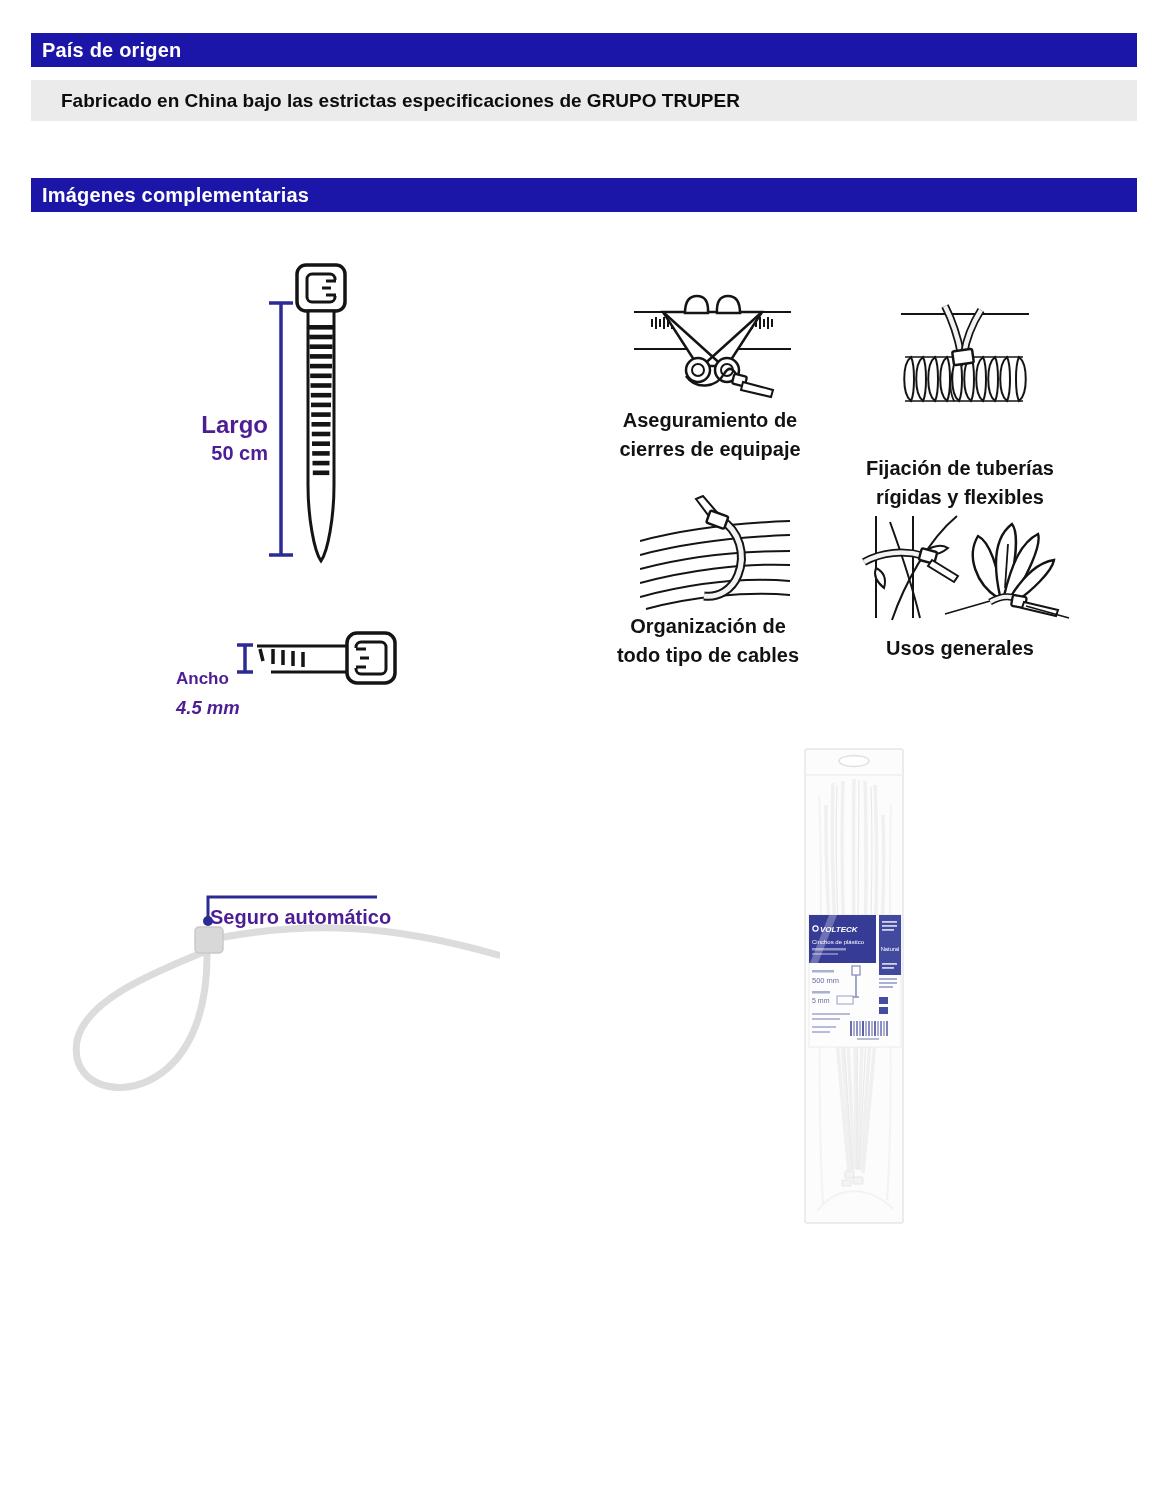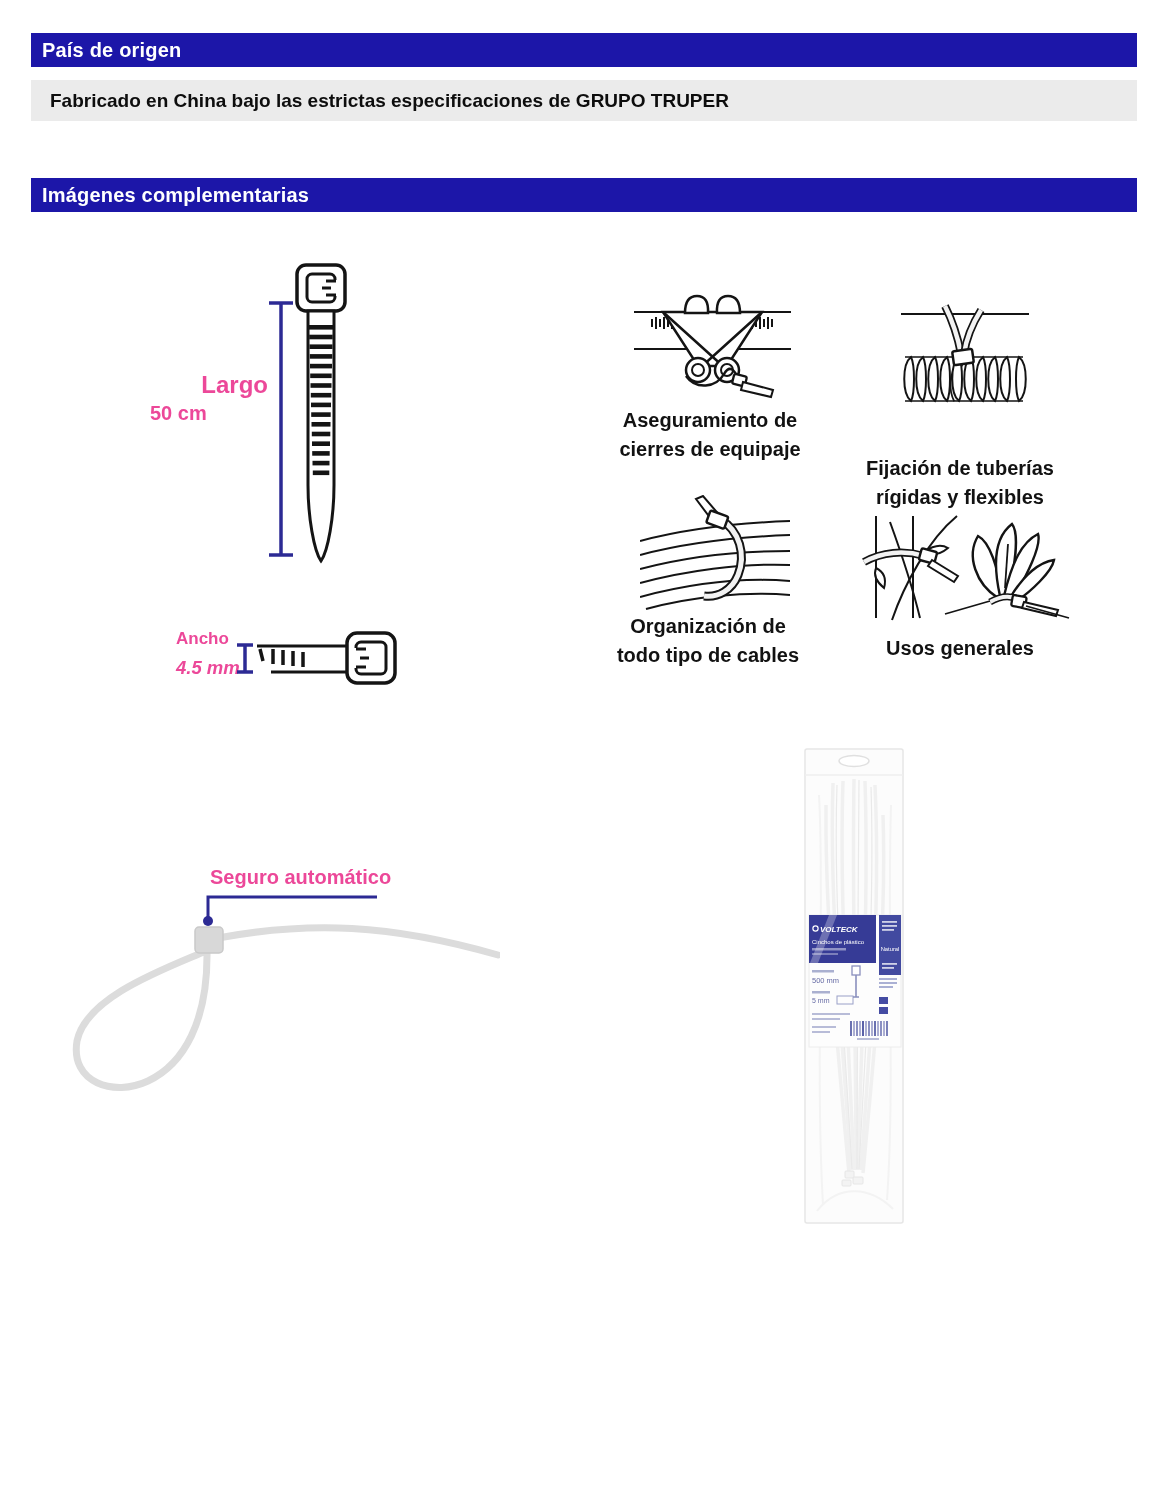--- a/index.html
+++ b/index.html
@@ -9,23 +9,23 @@
   }
   .abs{position:absolute;}
   .hdr-bar{
     left:31px;width:1106px;height:34px;background:#1c16a8;color:#ffffff;
     display:flex;align-items:center;font-weight:bold;font-size:20px;
     padding-left:11px;box-sizing:border-box;letter-spacing:.2px;
   }
   .origin-bar{
     left:31px;top:80px;width:1106px;height:41px;background:#ebebeb;
     display:flex;align-items:center;font-weight:bold;font-size:19px;color:#0d0d0d;
-    padding-left:19px;box-sizing:border-box;
+    padding-left:30px;box-sizing:border-box;
   }
-  .dim-label{font-weight:bold;color:#ec4899;line-height:1.1;}
+  .dim-label{font-weight:bold;color:#4c1d95;line-height:1.1;margin-top:40px;}
   .caption{
     text-align:center;font-weight:bold;font-size:20px;line-height:29px;color:#121212;
     width:210px;
   }
   svg{display:block;}
   .ink{stroke:#141414;fill:none;}
   text{font-family:"Liberation Sans",sans-serif;}
 </style>
 </head>
 <body>
@@ -38,21 +38,21 @@
 
   <div class="abs origin-bar">
     <span>Fabricado en China bajo las estrictas especificaciones de GRUPO TRUPER</span>
   </div>
 
   <div class="abs hdr-bar" style="top:178px;">
     <span>Imágenes complementarias</span>
   </div>
 
   <div class="abs dim-label" style="left:150px;top:372px;width:118px;text-align:right;font-size:24px;">Largo</div>
-  <div class="abs dim-label" style="left:150px;top:402px;width:118px;font-size:20px;">50 cm</div>
+  <div class="abs dim-label" style="left:150px;top:402px;width:118px;text-align:right;font-size:20px;">50 cm</div>
 
   <svg class="abs" style="left:190px;top:255px;" width="215" height="315" viewBox="0 0 215 315">
 
     <g stroke="#2c2a94" stroke-width="3.5">
       <line x1="91" y1="48" x2="91" y2="300"></line>
       <line x1="79" y1="48" x2="103" y2="48"></line>
       <line x1="79" y1="300" x2="103" y2="300"></line>
     </g>
 
     <rect x="107" y="10" width="48" height="46" rx="9" fill="#fff" stroke="#141414" stroke-width="3.5"></rect>

